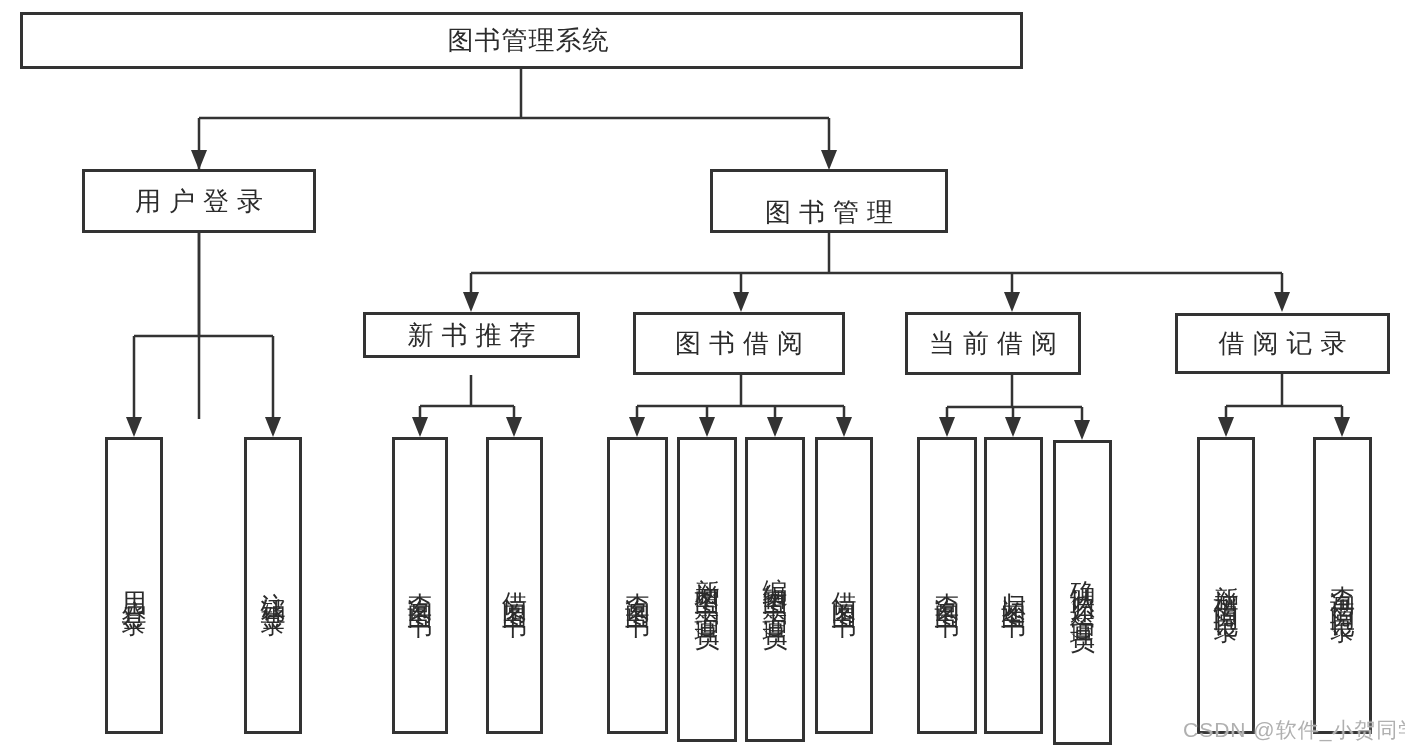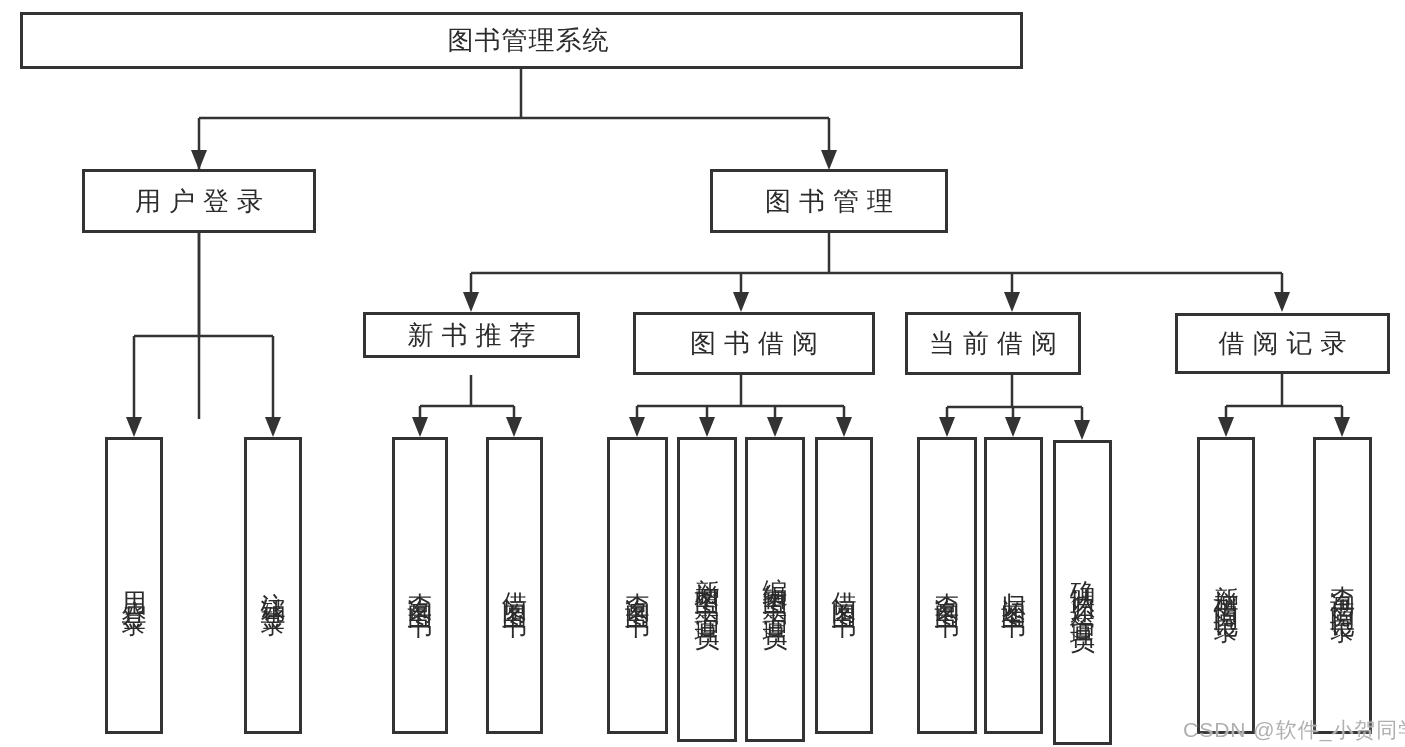--- a/index.html
+++ b/index.html
@@ -104,28 +104,28 @@
     </g>
   </svg>
 
   <div class="node root" style="left:20px; top:12px; width:1003px; height:57px;padding-left:13px;">
     <span class="hlabel">图书管理系统</span>
   </div>
 
   <div class="node" style="left:82px; top:169px; width:234px; height:64px;">
     <span class="hlabel">用户登录</span>
   </div>
-  <div class="node" style="left:710px; top:169px; width:238px; height:64px;">
+  <div class="node" style="left:710px; top:169px; width:238px; height:64px;align-items:flex-end;">
     <span class="hlabel">图书管理</span>
   </div>
 
   <div class="node" style="left:363px; top:312px; width:217px; height:46px;">
     <span class="hlabel">新书推荐</span>
   </div>
-  <div class="node" style="left:633px; top:312px; width:242px; height:63px;">
+  <div class="node" style="left:633px; top:312px; width:212px; height:63px;">
     <span class="hlabel">图书借阅</span>
   </div>
   <div class="node" style="left:905px; top:312px; width:176px; height:63px;">
     <span class="hlabel">当前借阅</span>
   </div>
   <div class="node" style="left:1175px; top:313px; width:215px; height:61px;">
     <span class="hlabel">借阅记录</span>
   </div>
 
   <div class="node" style="left:105px; top:437px; width:58px; height:297px;">

